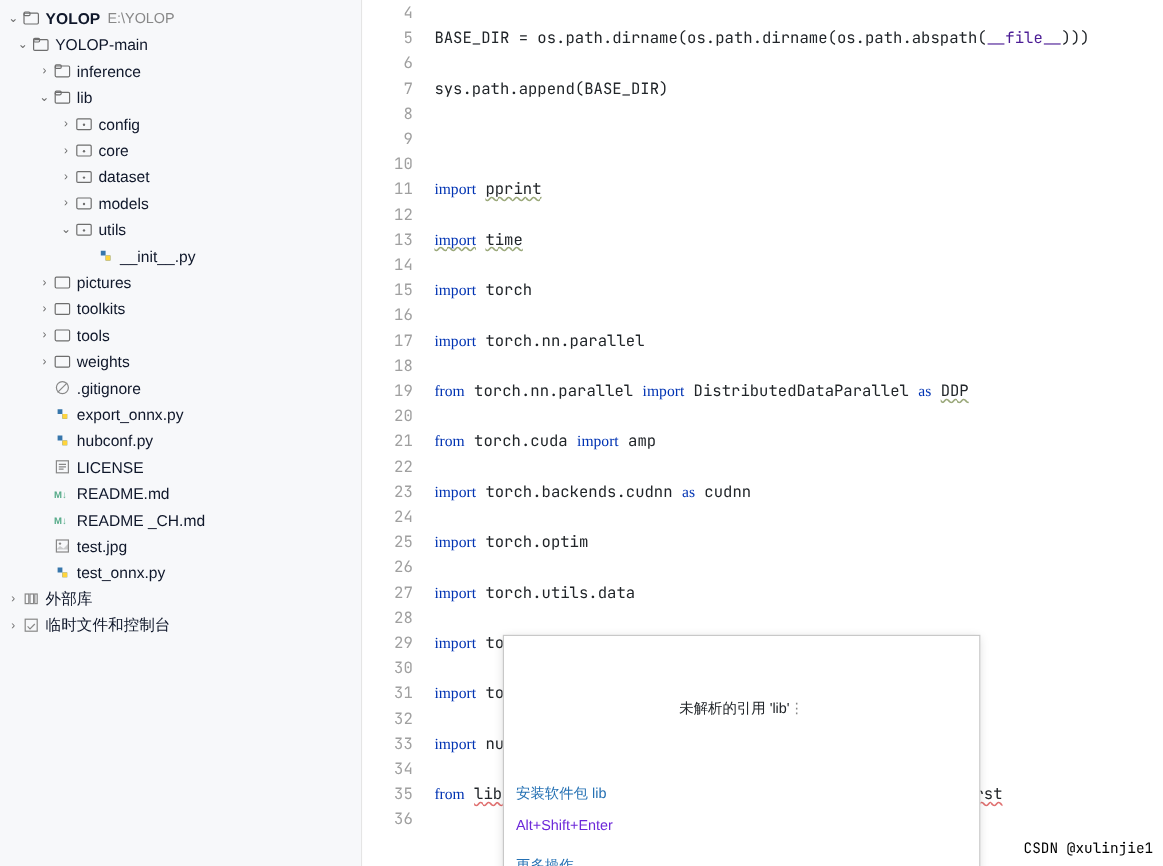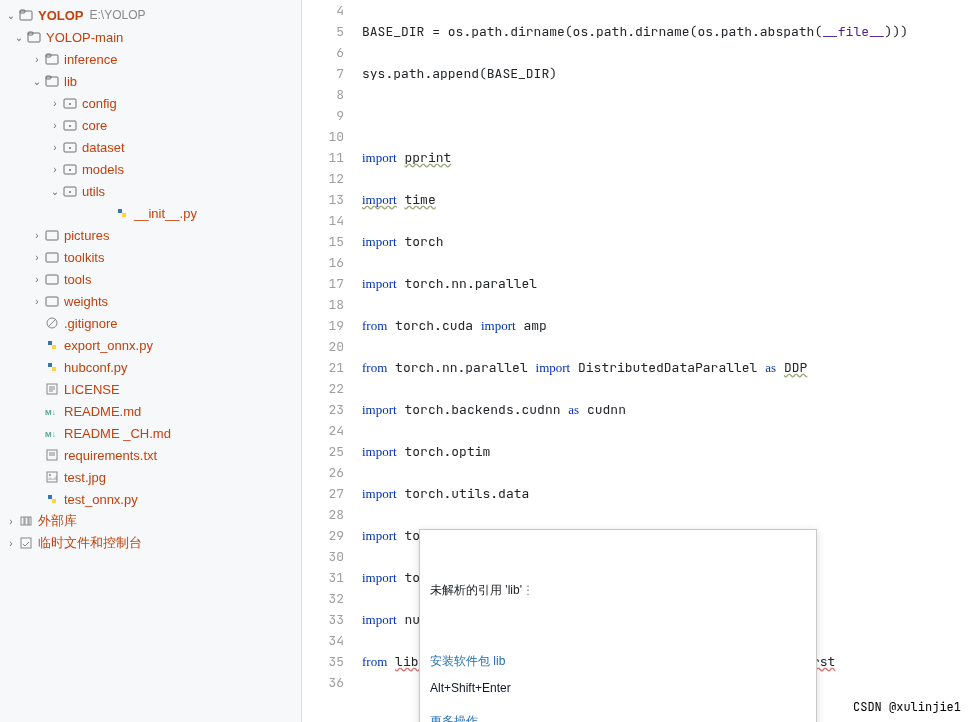--- a/index.html
+++ b/index.html
@@ -2,38 +2,38 @@
 <html><head>
 <meta charset="utf-8">
 <style>
 * { margin: 0; padding: 0; box-sizing: border-box; }
 body { font-family: -apple-system, "Segoe UI", Arial, sans-serif; font-size: 13px; color: #212529; background: #fff; display: flex; height: 722px; width: 969px; overflow: hidden; }
 .sidebar { width: 302px; background: #f7f8fa; border-right: 1px solid #e0e0e0; overflow-y: auto; padding-top: 4px; }
 .editor { flex: 1; display: flex; background: #fff; position: relative; }
 .tree-row { display: flex; align-items: center; height: 22px; padding-left: 4px; cursor: pointer; white-space: nowrap; }
 .chev { width: 14px; text-align: center; color: #6e6e6e; font-size: 10px; display: inline-block; }
 .ficon { width: 16px; height: 16px; margin-right: 4px; display: inline-flex; align-items: center; justify-content: center; }
-.tree-label { font-size: 13px; color: #c2410c; }
+.tree-label { font-size: 13px; color: #0f172a; }
 .bold { font-weight: 700; }
 .path-hint { color: #888; margin-left: 6px; font-size: 12px; }
 .d1 { padding-left: 12px; } .d2 { padding-left: 30px; } .d3 { padding-left: 48px; }
-.d4 { padding-left: 100px; } .d0 { padding-left: 4px; }
+.d4 { padding-left: 66px; } .d0 { padding-left: 4px; }
 .gutter { width: 60px; text-align: right; padding-right: 18px; color: #a0a0a0; font-family: "JetBrains Mono", Consolas, monospace; font-size: 13px; line-height: 21px; user-select: none; background: #fff; }
 .gutter div { height: 21px; position: relative; }
 .code { flex: 1; font-family: "JetBrains Mono", Consolas, monospace; font-size: 13px; line-height: 21px; white-space: pre; position: relative; }
 .code-line { height: 21px; }
 .kw { color: #0033b3; font-family: Liberation Serif, serif; }
 .wavy { text-decoration: underline wavy #e07070; text-decoration-skip-ink: none; }
 .wavy-g { text-decoration: underline wavy #9aa87a; text-decoration-skip-ink: none; }
 .str-like { color: #4c1d95; }
 .popup { position: absolute; left: 57px; top: 529px; width: 398px; background: #fff; border: 1px solid #c8c8c8; box-shadow: 0 2px 8px rgba(0,0,0,0.15); font-family: -apple-system,"Segoe UI",Arial,sans-serif; font-size: 12px; }
-.popup-row1 { display: flex; justify-content: flex-start; align-items: center; padding: 8px 10px 4px; }
+.popup-row1 { display: flex; justify-content: center; align-items: center; padding: 8px 10px 4px; }
 .popup-row2 { display: flex; align-items: flex-start; padding: 4px 10px 8px; gap: 6px; flex-direction: column; }
 .popup-link { color: #2470b3; cursor: pointer; }
-.popup-hint { color: #0f172a; }
+.popup-hint { color: #6d28d9; }
 .popup-dots { color: #888; cursor: pointer; }
 .watermark { position: absolute; right: 8px; bottom: 4px; color: #000000; font-size: 12px; }
 
 svg { display: block; }
 </style>
 </head>
 <body>
 
 <div class="sidebar">
   <div class="tree-row d0">
@@ -225,31 +225,20 @@
       <span class="tree-label">README.md</span>
     </div>
   <div class="tree-row d2">
       <span class="chev"></span>
       <span class="ficon">
         <svg width="14" height="14">
           <text x="0" y="11" font-size="8" fill="#5a8" font-weight="bold">M↓</text>
         </svg>
       </span>
       <span class="tree-label">README _CH.md</span>
-    </div>
-  <div class="tree-row d2">
-      <span class="chev"></span>
-      <span class="ficon">
-        <svg width="14" height="14">
-          <rect x="2" y="2" width="10" height="10" fill="none" stroke="#888"></rect>
-          <line x1="4" y1="5" x2="10" y2="5" stroke="#888"></line>
-          <line x1="4" y1="7" x2="10" y2="7" stroke="#888"></line>
-        </svg>
-      </span>
-      <span class="tree-label">requirements.txt</span>
     </div>
   <div class="tree-row d2">
       <span class="chev"></span>
       <span class="ficon">
         <svg width="14" height="14">
           <rect x="2" y="2" width="10" height="10" fill="none" stroke="#888"></rect>
           <circle cx="5" cy="5" r="1" fill="#888"></circle>
           <path d="M2 10l3-3 3 2 4-4v5H2z" fill="#888" opacity="0.4"></path>
         </svg>
       </span>
@@ -325,22 +314,22 @@
       <div>36</div>
     </div>
   <div class="code">
 <div class="code-line"><span>BASE_DIR = os.path.dirname(os.path.dirname(os.path.abspath(</span><span class="str-like">__file__</span><span>)))</span></div>
 <div class="code-line"><span>sys.path.append(BASE_DIR)</span></div>
 <div class="code-line"></div>
 <div class="code-line"><span class="kw">import</span> <span class="wavy-g">pprint</span></div>
 <div class="code-line"><span class="kw wavy-g">import</span> <span class="wavy-g">time</span></div>
 <div class="code-line"><span class="kw">import</span> <span>torch</span></div>
 <div class="code-line"><span class="kw">import</span> <span>torch.nn.parallel</span></div>
+<div class="code-line"><span class="kw">from</span> <span>torch.nn.parallel</span> <span class="kw">import</span> <span>DistributedDataParallel</span> <span class="kw">as</span> <span class="wavy-g">DDP</span></div>
 <div class="code-line"><span class="kw">from</span> <span>torch.cuda</span> <span class="kw">import</span> <span>amp</span></div>
-<div class="code-line"><span class="kw">from</span> <span>torch.nn.parallel</span> <span class="kw">import</span> <span>DistributedDataParallel</span> <span class="kw">as</span> <span class="wavy-g">DDP</span></div>
 <div class="code-line"><span class="kw">import</span> <span>torch.backends.cudnn</span> <span class="kw">as</span> <span>cudnn</span></div>
 <div class="code-line"><span class="kw">import</span> <span>torch.optim</span></div>
 <div class="code-line"><span class="kw">import</span> <span>torch.utils.data</span></div>
 <div class="code-line"><span class="kw">import</span> <span>torch.utils.data.distributed</span></div>
 <div class="code-line"><span class="kw">import</span> <span>torchvision.transforms</span> <span class="kw">as</span> <span>transforms</span></div>
 <div class="code-line"><span class="kw">import</span> <span>numpy</span> <span class="kw">as</span> <span>np</span></div>
 <div class="code-line"><span class="kw">from</span> <span class="wavy">lib.utils</span> <span class="kw">import</span> <span class="wavy">DataLoaderX</span>, <span class="wavy">torch_distributed_zero_first</span></div>
 
 
 

